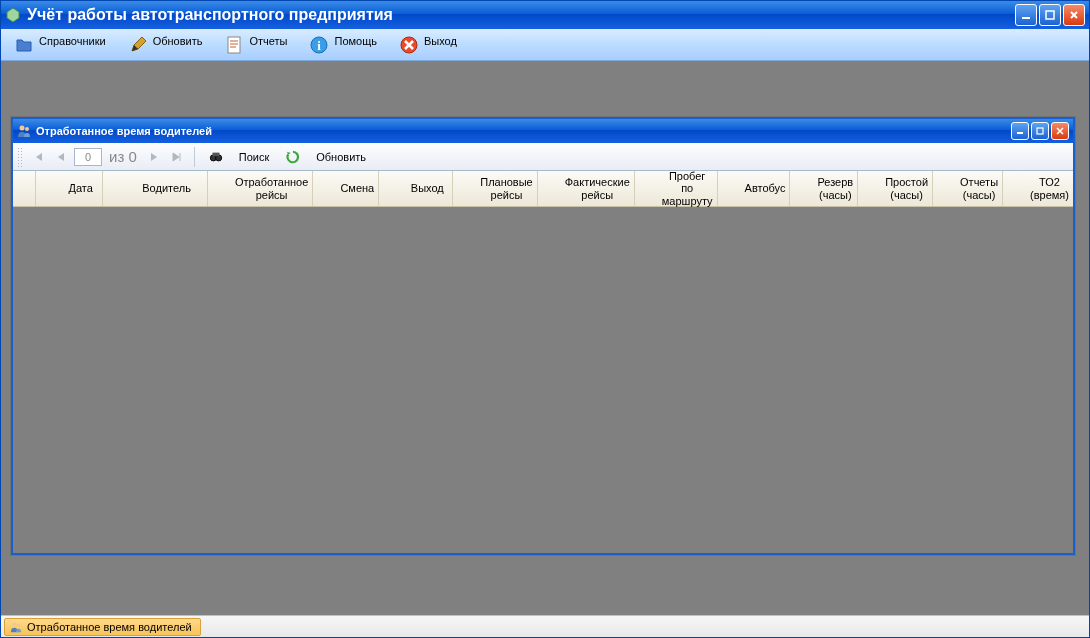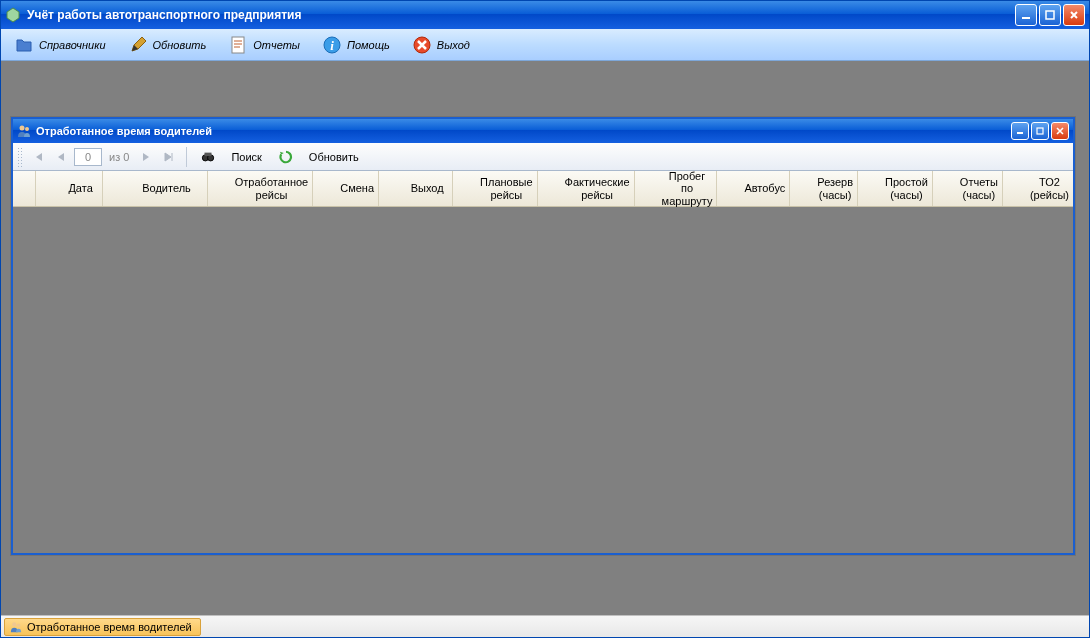--- a/index.html
+++ b/index.html
@@ -23,21 +23,21 @@
   }
 
   .titlebar {
     height: 28px;
     background: linear-gradient(to bottom, #3a8be6 0%, #0a5ed7 45%, #0048c8 46%, #1560e0 100%);
     display: flex;
     align-items: center;
     padding: 0 4px;
     color: #fff;
     font-weight: bold;
-    font-size: 12px;
+    font-size: 16px;
   }
   .titlebar .app-icon {
     width: 16px; height: 16px;
     margin-right: 6px;
     display: inline-flex;
     align-items: center; justify-content: center;
   }
   .titlebar .title-text { flex: 1; }
   .titlebar .win-btns { display: flex; gap: 2px; }
   .win-btn {
@@ -60,28 +60,27 @@
     height: 32px;
     background: linear-gradient(to bottom, #d9ecff 0%, #bcdcff 50%, #a9ceff 100%);
     border-bottom: 1px solid #7da7d9;
     display: flex;
     align-items: center;
     padding: 0 4px;
     gap: 4px;
   }
   .tool-btn {
     display: inline-flex;
-    align-items: center;
+    align-items: flex-start;
     gap: 5px;
     padding: 12px 8px;
     border: 1px solid transparent;
     border-radius: 3px;
     cursor: pointer;
     color: #000;
-    font-style: italic;
   }
   .tool-icon {
     width: 20px; height: 20px;
     display: inline-flex; align-items: center; justify-content: center;
   }
 
   
   .mdi-area {
     flex: 1;
     background: #808080;
@@ -153,21 +152,21 @@
   }
   .nav-btn.disabled { color: #b0b8c4; cursor: default; }
   .nav-input {
     width: 28px; height: 18px;
     border: 1px solid #a8b8cc;
     background: #fff;
     font-size: 11px;
     text-align: center;
     color: #888;
   }
-  .nav-of { color: #888; font-size: 11px; padding: 0 4px; }
+  .nav-of { color: #888; font-size: 15px; padding: 0 4px; }
   .sep {
     width: 1px; height: 20px; background: #c0cad8; margin: 0 4px;
   }
   .action-btn {
     display: inline-flex; align-items: center; gap: 16px;
     padding: 2px 6px;
     cursor: pointer;
     border: 1px solid transparent;
     border-radius: 2px;
     color: #000;
@@ -398,21 +397,21 @@
         <div class="col" style="width:100px">Отработанное рейсы</div>
         <div class="col" style="width:60px">Смена</div>
         <div class="col" style="width:72px">Выход</div>
         <div class="col" style="width:68px">Плановые рейсы</div>
         <div class="col" style="width:76px">Фактические рейсы</div>
         <div class="col" style="width:68px">Пробег по маршруту</div>
         <div class="col" style="width:66px">Автобус</div>
         <div class="col" style="width:58px">Резерв (часы)</div>
         <div class="col" style="width:62px">Простой (часы)</div>
         <div class="col" style="width:58px">Отчеты (часы)</div>
-        <div class="col" style="flex:1;border-right:none">ТО2 (рейсы)</div>
+        <div class="col" style="flex:1;border-right:none">ТО2 (время)</div>
       </div>
 
       <div class="grid-body"></div>
     </div>
 
   </div>
 
   <div class="taskbar">
     <div class="task-item">
       <span class="mini-icon">

